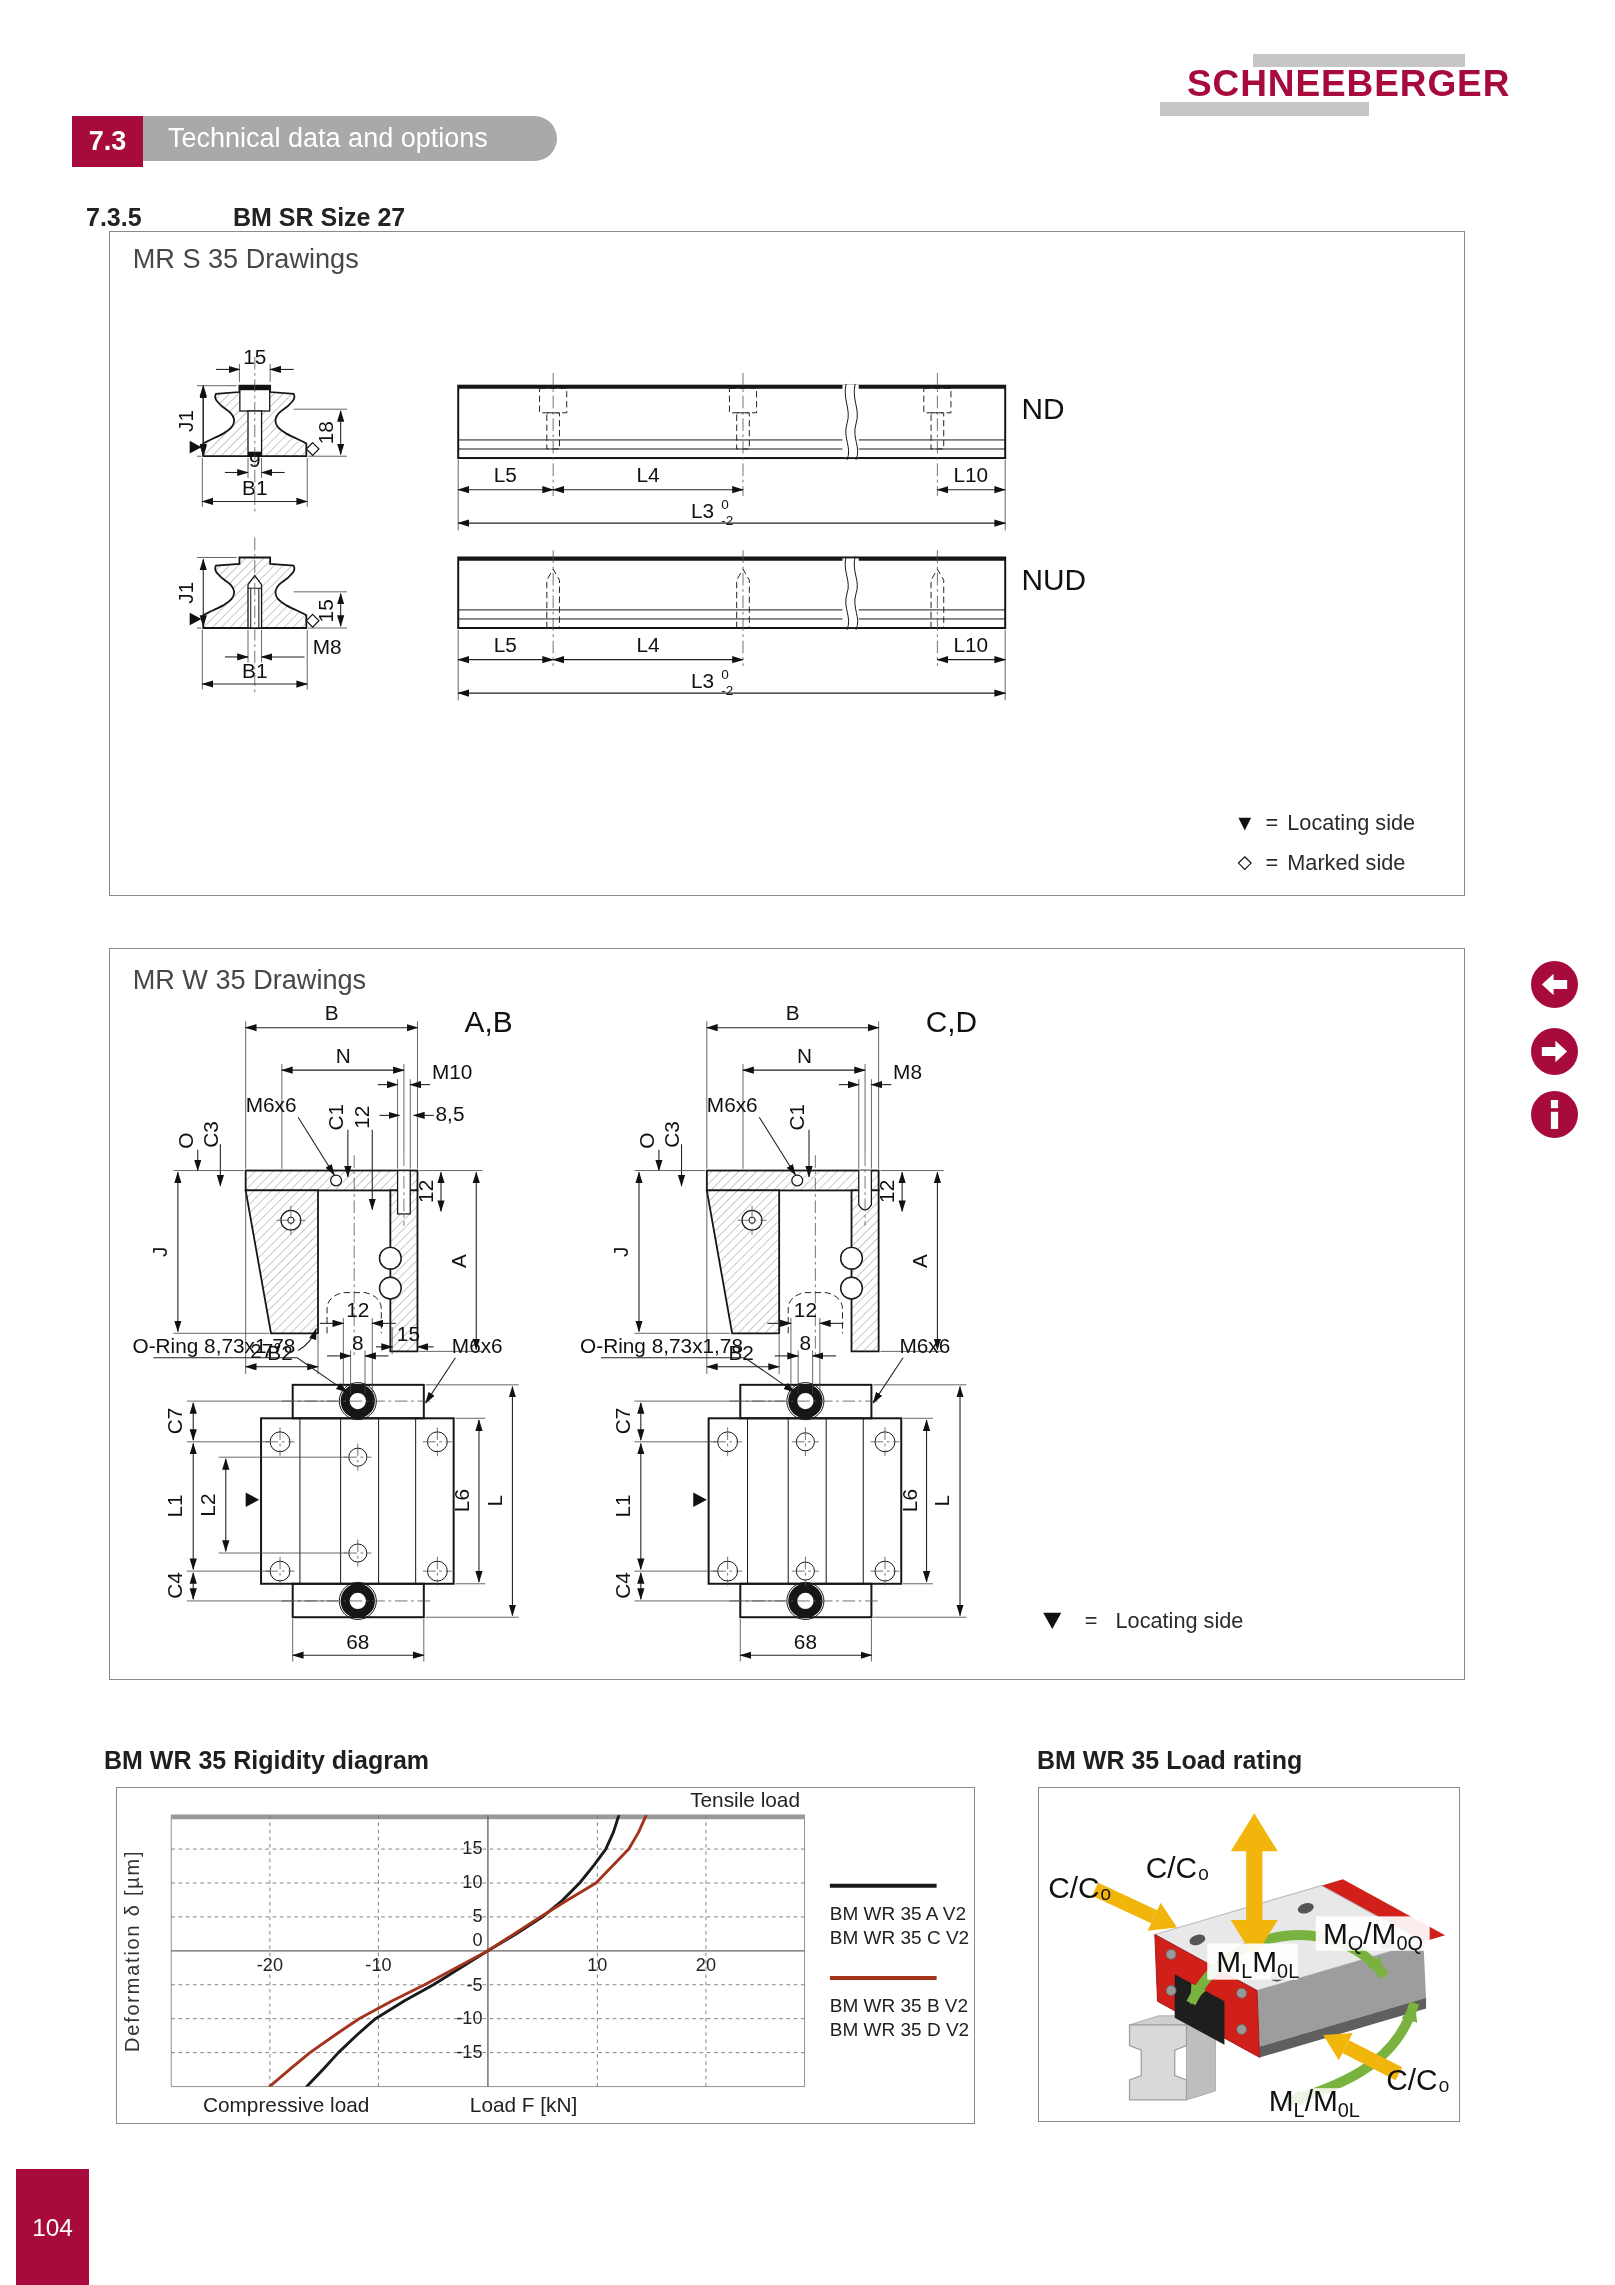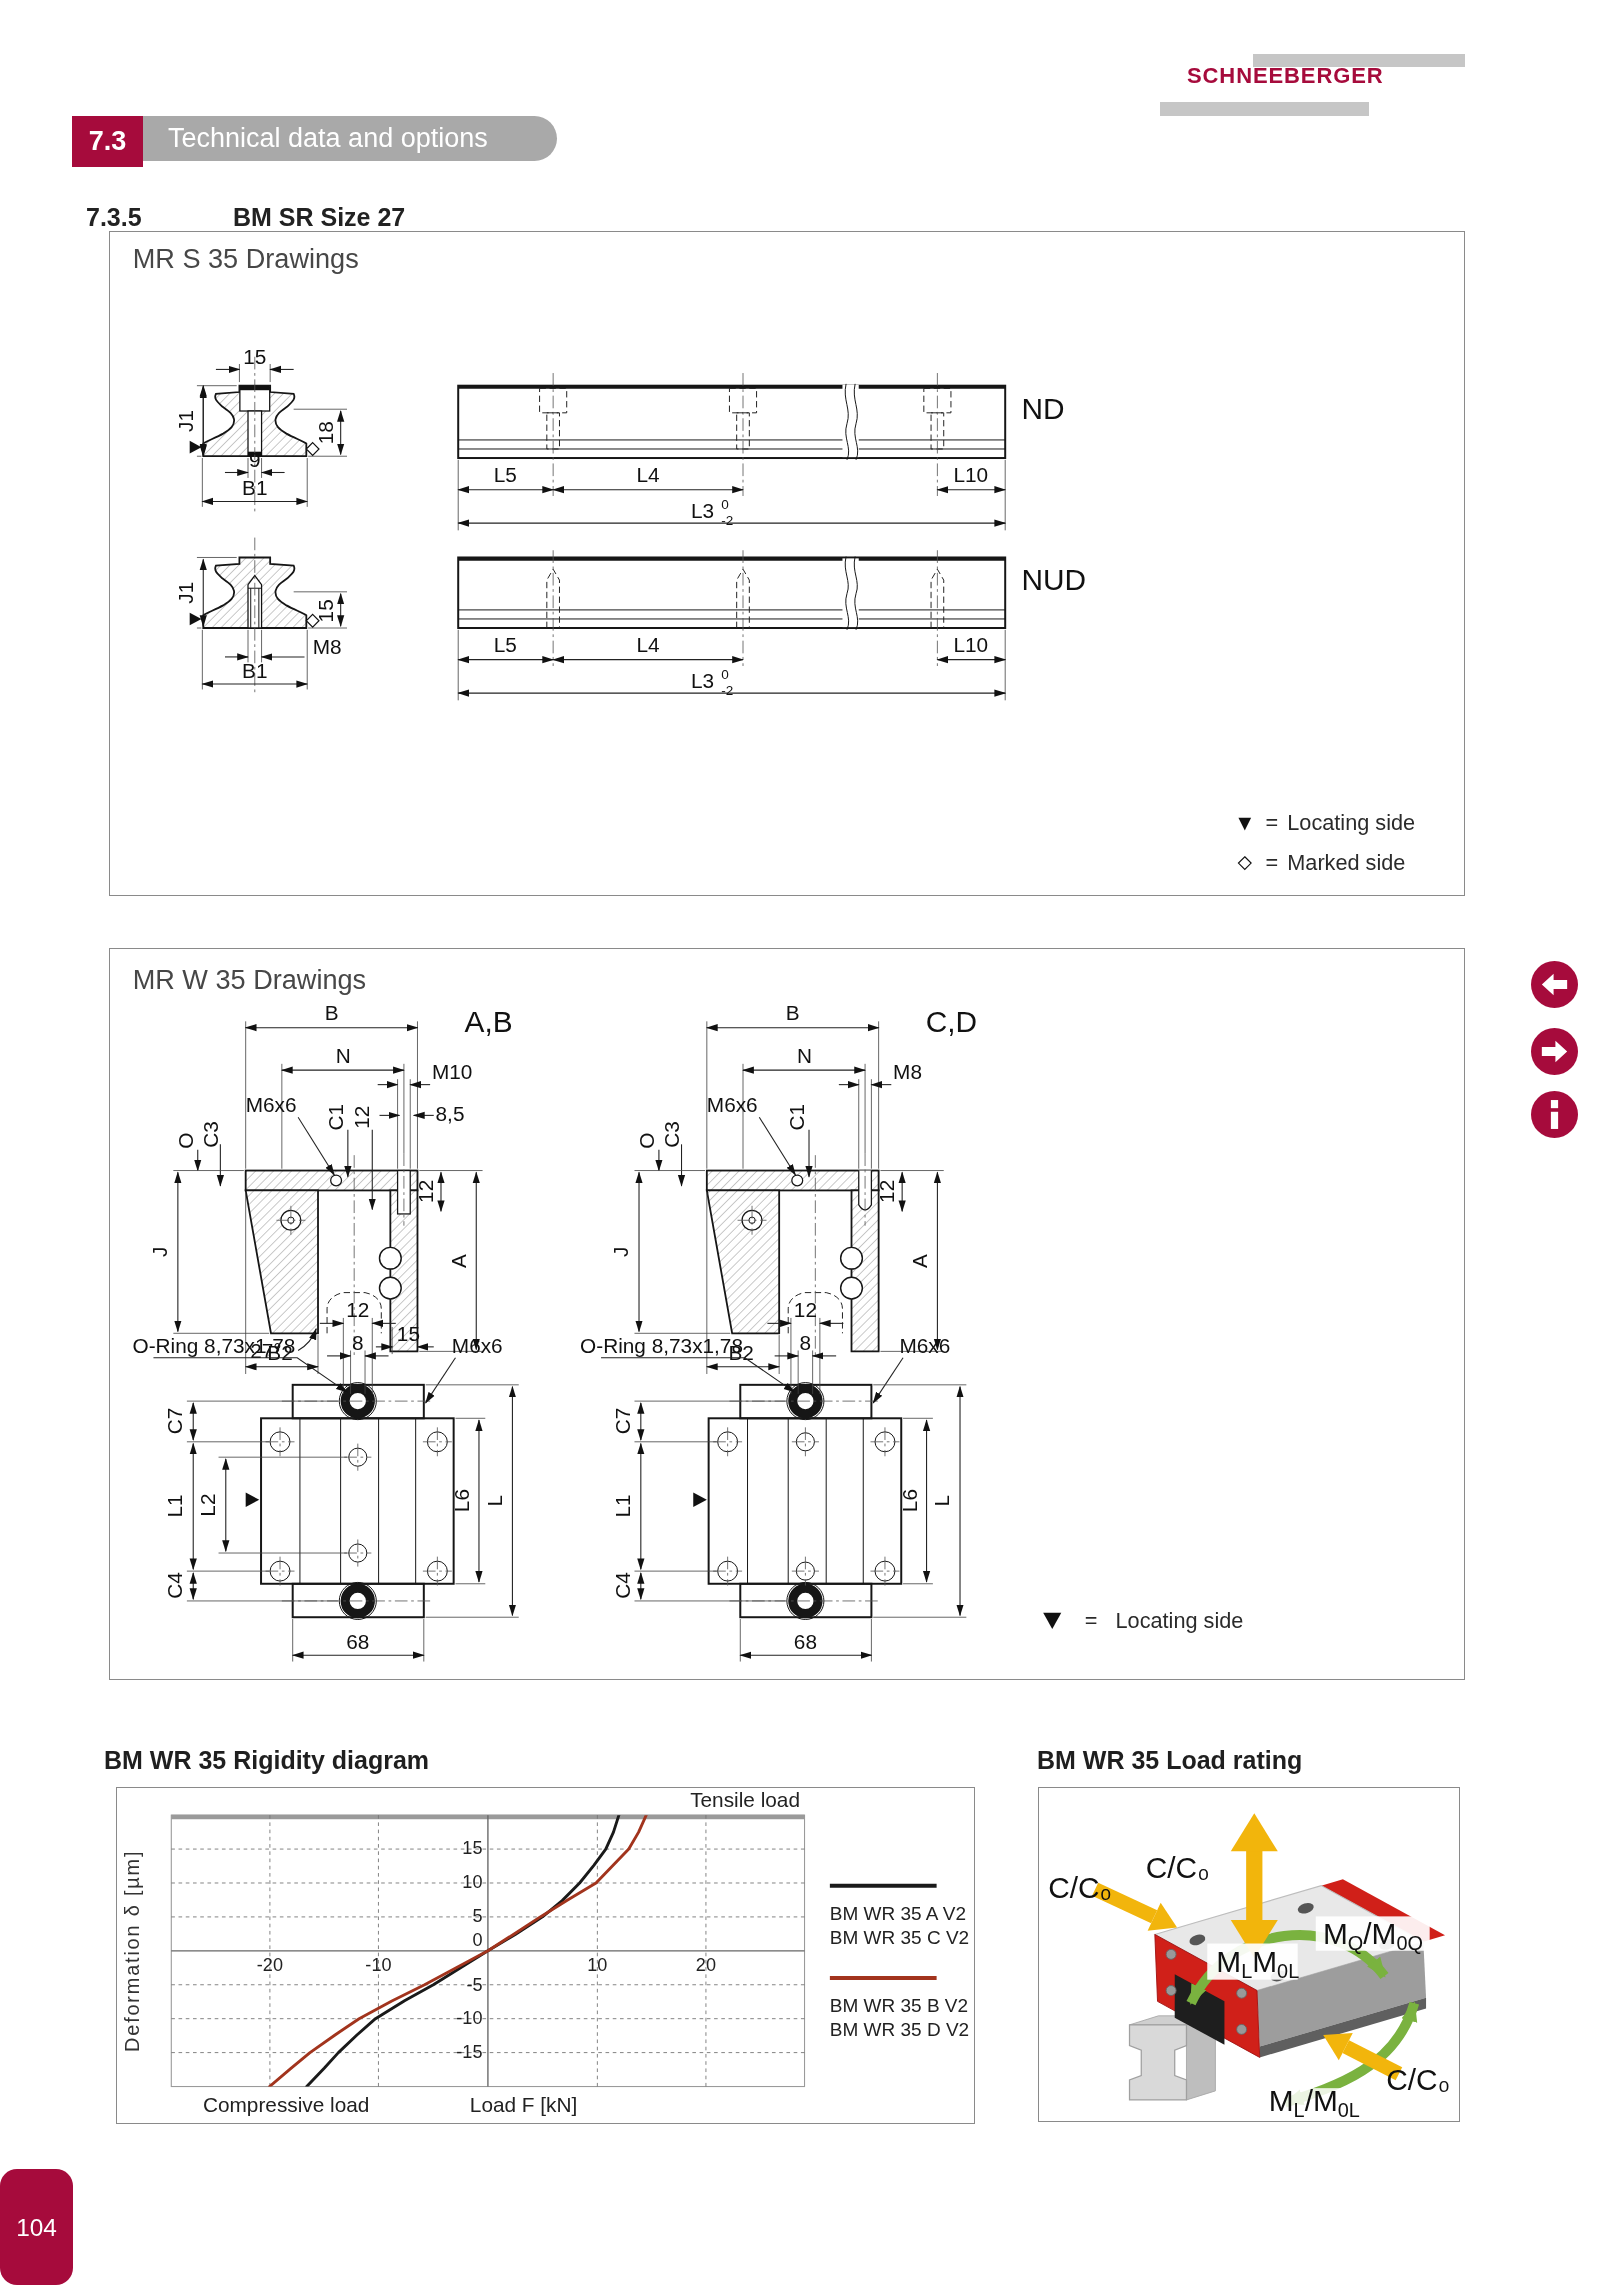--- a/index.html
+++ b/index.html
@@ -1,30 +1,30 @@
 <!DOCTYPE html>
 <html style="font-size:14.5px"><head>
 <meta charset="utf-8">
 <style>
   html,body{margin:0;padding:0;background:#e9e9e9;font-family:"Liberation Sans",sans-serif;}
   .page{position:relative;width:1616px;height:2285px;background:#ffffff;overflow:hidden;}
   
   .logo{position:absolute;left:1160px;top:52px;width:308px;height:65px;}
   .logo .bar1{position:absolute;left:93px;top:1.8px;width:212px;height:13.6px;background:#c6c6c6;}
   .logo .bar2{position:absolute;left:0px;top:50px;width:209px;height:13.6px;background:#c6c6c6;}
-  .logo .word{position:absolute;left:27px;top:11px;font-size:22px;font-weight:bold;letter-spacing:0.9px;color:#a60b3c;}
+  .logo .word{position:absolute;left:27px;top:11px;font-size:37px;font-weight:bold;letter-spacing:0.9px;color:#a60b3c;}
   .secbar-num{position:absolute;left:72px;top:116px;width:71px;height:51px;background:#a60b3c;color:#fff;
     font-size:27px;font-weight:bold;display:flex;align-items:center;justify-content:center;}
   .secbar-pill{position:absolute;left:143px;top:116px;width:414px;height:45px;background:#a9a9a9;color:#fff;
     font-size:27px;border-radius:0 22.6px 22.6px 0;display:flex;align-items:center;padding-left:25px;box-sizing:border-box;}
   .subhead{position:absolute;top:177px;font-size:25px;font-weight:bold;color:#222;margin-top:26px;}
   .frame{position:absolute;border:1.4px solid #8a8a8a;background:#fff;}
   .bh{position:absolute;font-size:25px;font-weight:bold;color:#1f1f1f;}
-  .pagenum{position:absolute;left:0;top:2169px;width:73px;height:116px;background:#a60b3c;color:#fff;
-    font-size:24.4px;display:flex;align-items:center;justify-content:center;padding-top:2px;box-sizing:border-box;border-radius:17px;}
+  .pagenum{position:absolute;left:16px;top:2169px;width:73px;height:116px;background:#a60b3c;color:#fff;
+    font-size:24.4px;display:flex;align-items:center;justify-content:center;padding-top:2px;box-sizing:border-box;}
   .navbtn{position:absolute;left:1531px;width:47px;height:47px;cursor:pointer;}
   svg text{font-family:"Liberation Sans",sans-serif;}
   .o{stroke:#161616;stroke-width:2.2;fill:none;}
   .t{stroke:#161616;stroke-width:1.1;fill:none;}
   .d{stroke:#222;stroke-width:1.2;fill:none;}
   .e{stroke:#444;stroke-width:0.9;fill:none;}
   .cl{stroke:#555;stroke-width:0.9;fill:none;stroke-dasharray:14 4 3 4;}
   .hd{stroke:#222;stroke-width:1.1;fill:none;stroke-dasharray:7 4;}
   .lb{font-size:23px;fill:#111;}
   .lbs{font-size:15px;fill:#111;}

